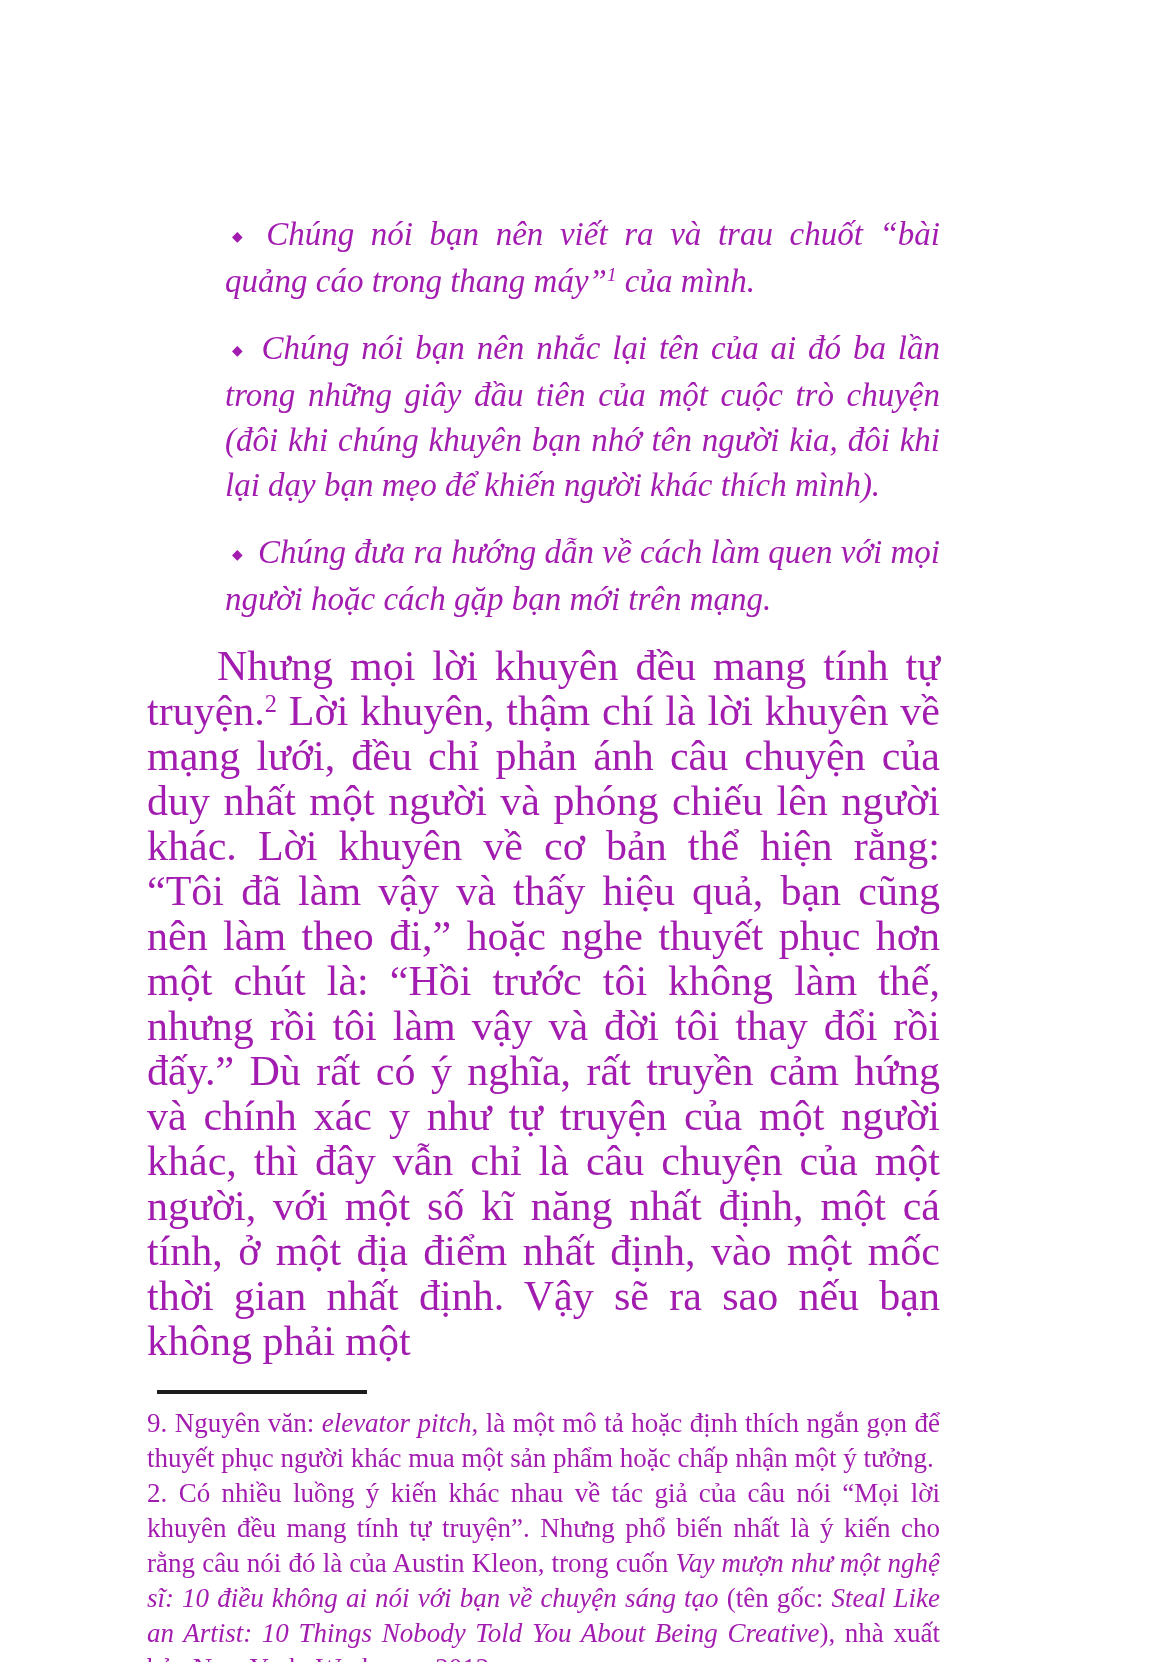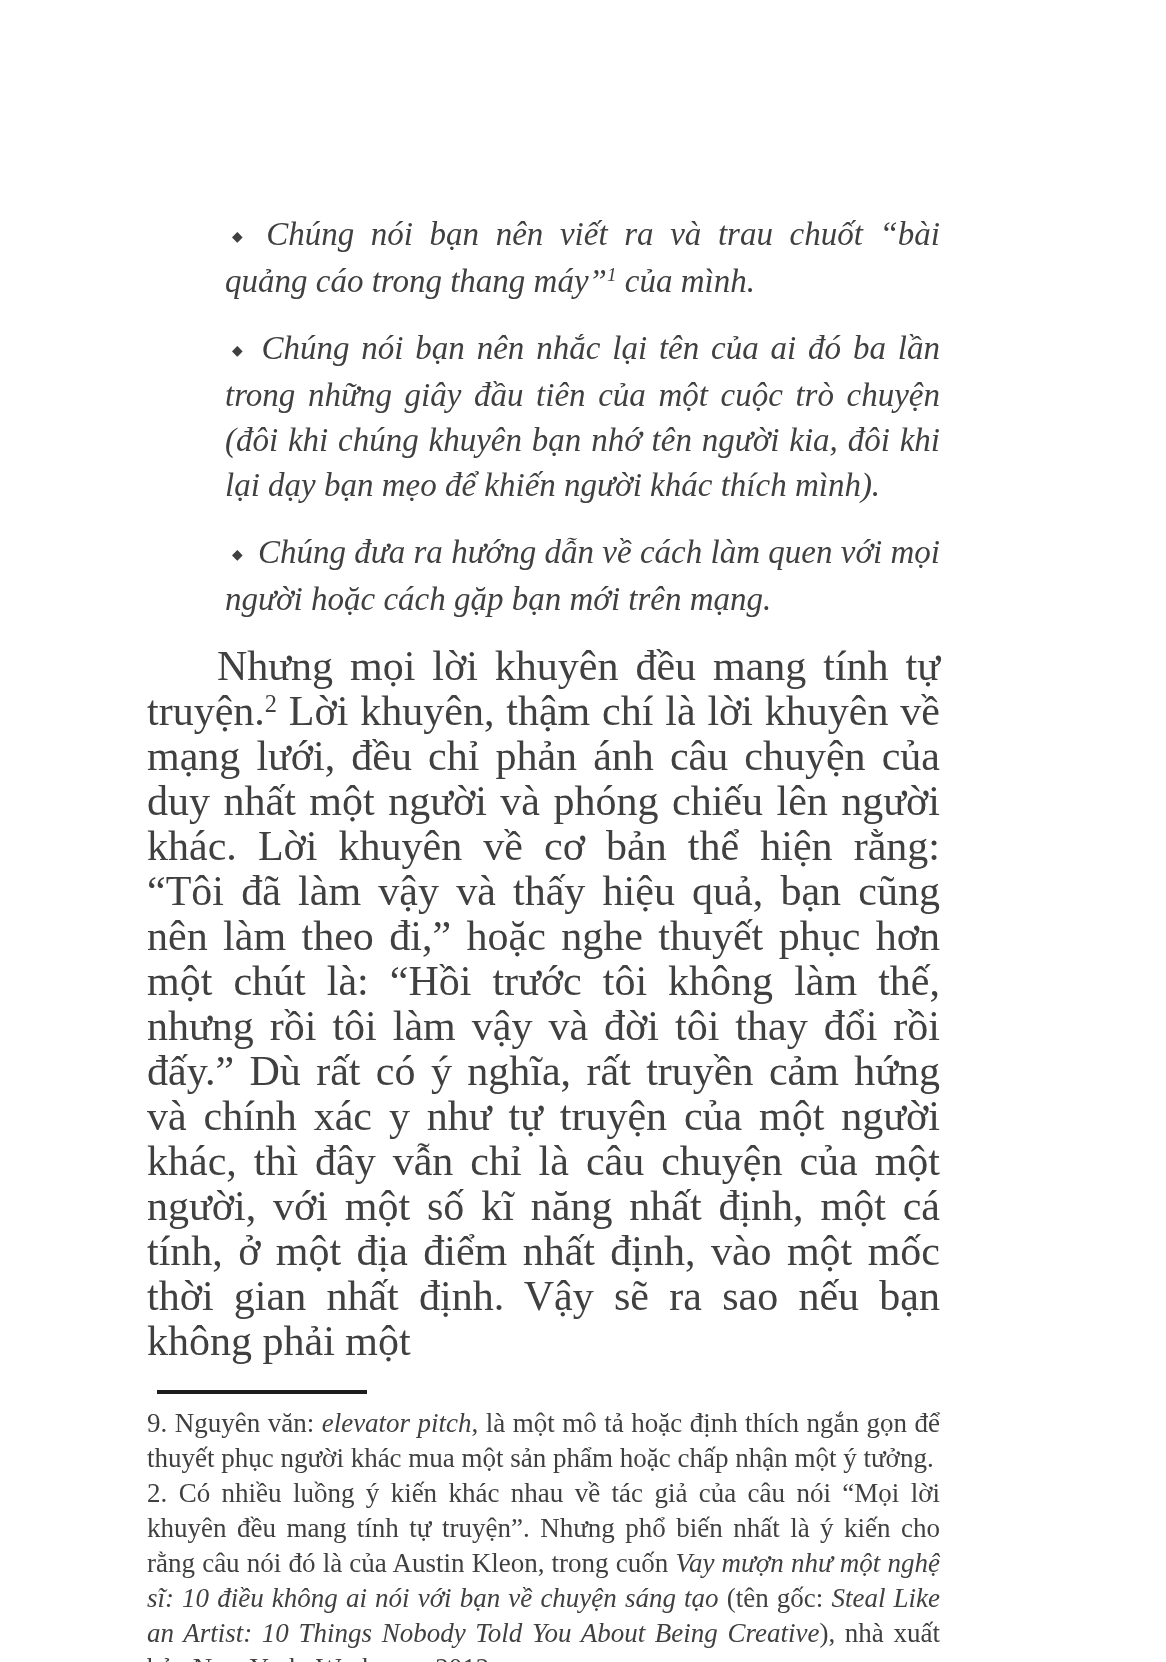--- a/index.html
+++ b/index.html
@@ -6,21 +6,21 @@
     margin: 0;
     padding: 0;
     background: #ffffff;
   }
   .page {
     position: relative;
     width: 1106px;
     height: 1662px;
     box-sizing: border-box;
     background: #ffffff;
-    color: #404040;
+    color: #a21caf;
     font-family: "Liberation Serif", "DejaVu Serif", serif;
     padding: 212px 166px 0 147px;
     overflow: hidden;
   }
   .bullet-list {
     margin: 0;
     padding: 0;
   }
   .bullet-item {
     margin: 0 0 22px 78px;

